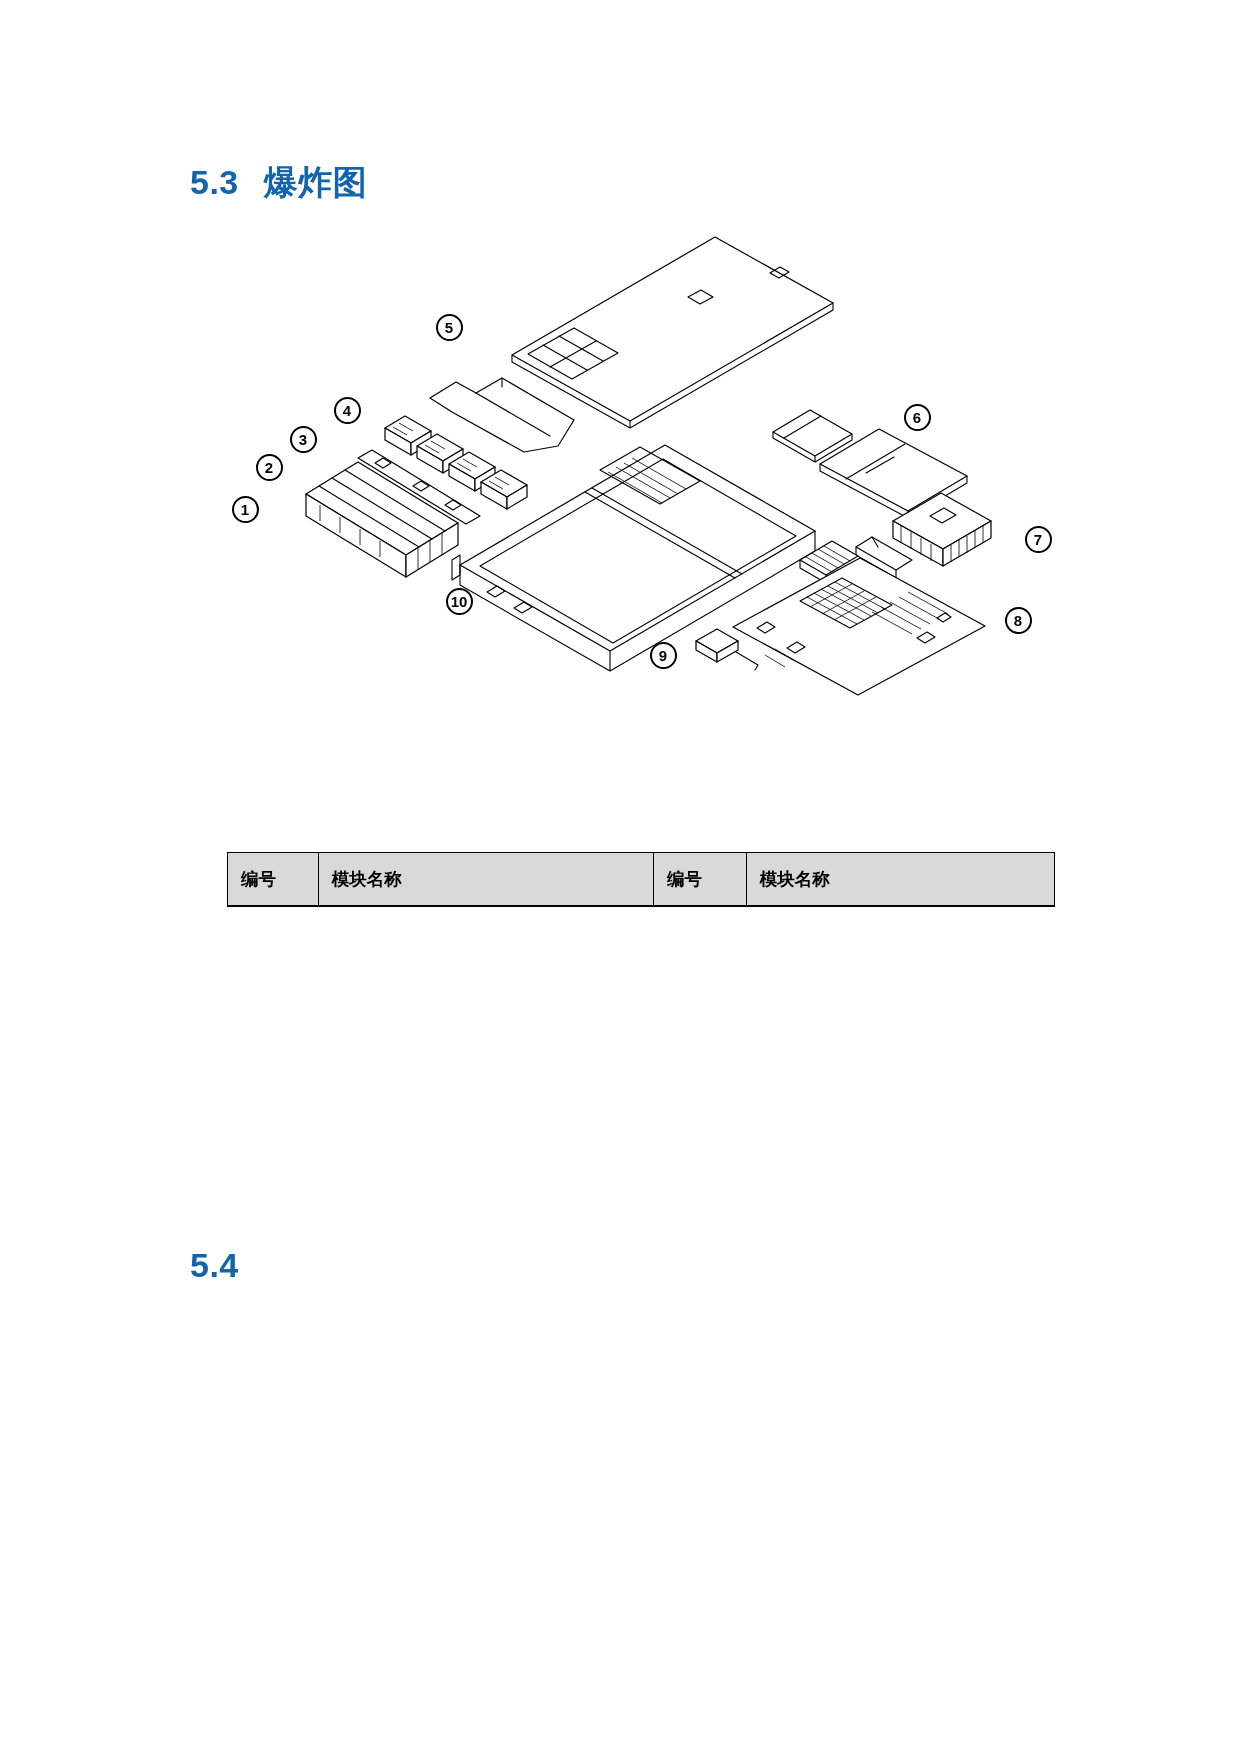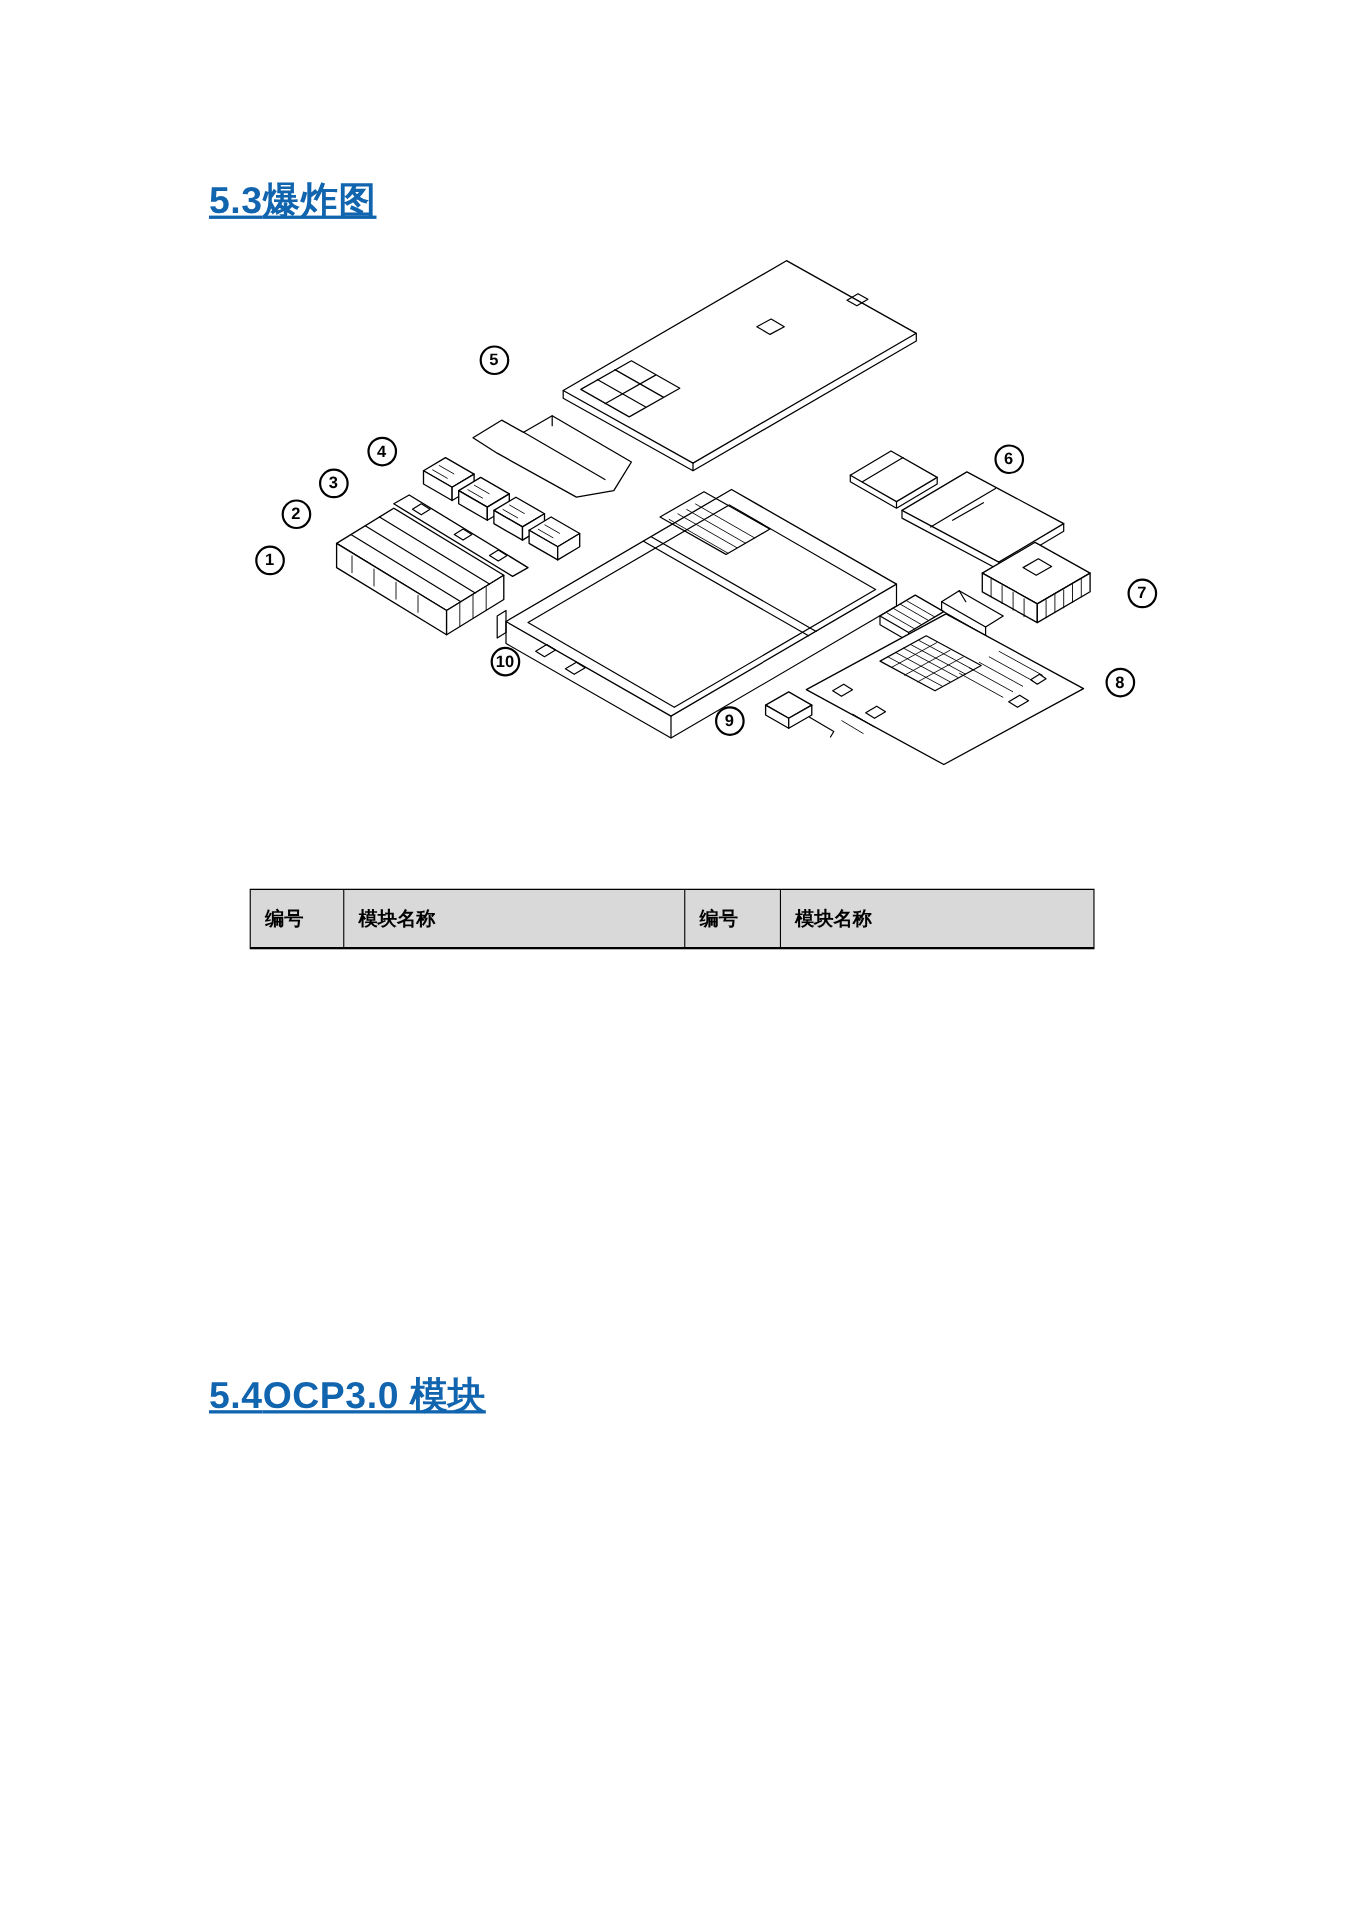--- a/index.html
+++ b/index.html
@@ -5,45 +5,44 @@
   html,body{margin:0;padding:0;background:#ffffff;}
   .page{
     position:relative;
     width:1240px;height:1754px;
     background:#ffffff;
     font-family:"Liberation Sans","DejaVu Sans",sans-serif;
     overflow:hidden;
   }
   .heading{
     position:absolute;left:190px;margin:0;
-    display:flex;align-items:baseline;
+    display:flex;gap:25px;align-items:baseline;
     color:var(--heading,#1164AE);
     font-size:34px;font-weight:bold;letter-spacing:0.5px;
     white-space:nowrap;
-    text-decoration:underline;
   }
   .heading-53{top:160px;}
   .heading-54{top:1246px;}
   .diagram{
     position:absolute;left:0;top:0;width:1240px;height:1754px;
     pointer-events:none;
   }
   .diagram *{vector-effect:non-scaling-stroke;}
   .part{fill:#ffffff;stroke:var(--line_art,#000);stroke-width:1.2;stroke-linejoin:round;}
   .lineonly{fill:none;stroke:var(--line_art,#000);stroke-width:1.1;stroke-linejoin:round;stroke-linecap:round;}
   .hatch{fill:none;stroke:var(--line_art,#000);stroke-width:0.8;}
   .callout{
     position:absolute;width:27px;height:27px;box-sizing:border-box;
     border:2.5px solid var(--line_art,#000);border-radius:50%;
     background:#fff;color:#000;
     display:flex;align-items:center;justify-content:center;
     font-size:15px;font-weight:bold;line-height:1;
   }
   .thead{
-    position:absolute;left:227px;top:808px;width:768px;height:55px;
+    position:absolute;left:227px;top:852px;width:828px;height:55px;
     box-sizing:border-box;display:flex;
     background:var(--table_header_bg,#D9D9D9);
     border:1.5px solid #000;border-bottom-width:2.5px;
   }
   .thead .cell{
     box-sizing:border-box;height:100%;
     display:flex;align-items:center;
     padding-left:13px;
     font-size:17.5px;font-weight:bold;color:#000;
     border-right:1.5px solid #000;
@@ -196,16 +195,15 @@
 
   <div class="thead">
     <div class="cell c-no1">编号</div>
     <div class="cell c-name1">模块名称</div>
     <div class="cell c-no2">编号</div>
     <div class="cell c-name2">模块名称</div>
   </div>
 
   <h2 class="heading heading-54">
     <span>5.4</span>
-    <span>OCP3.0 模块</span>
   </h2>
 
 </div>
 
 </body></html>

